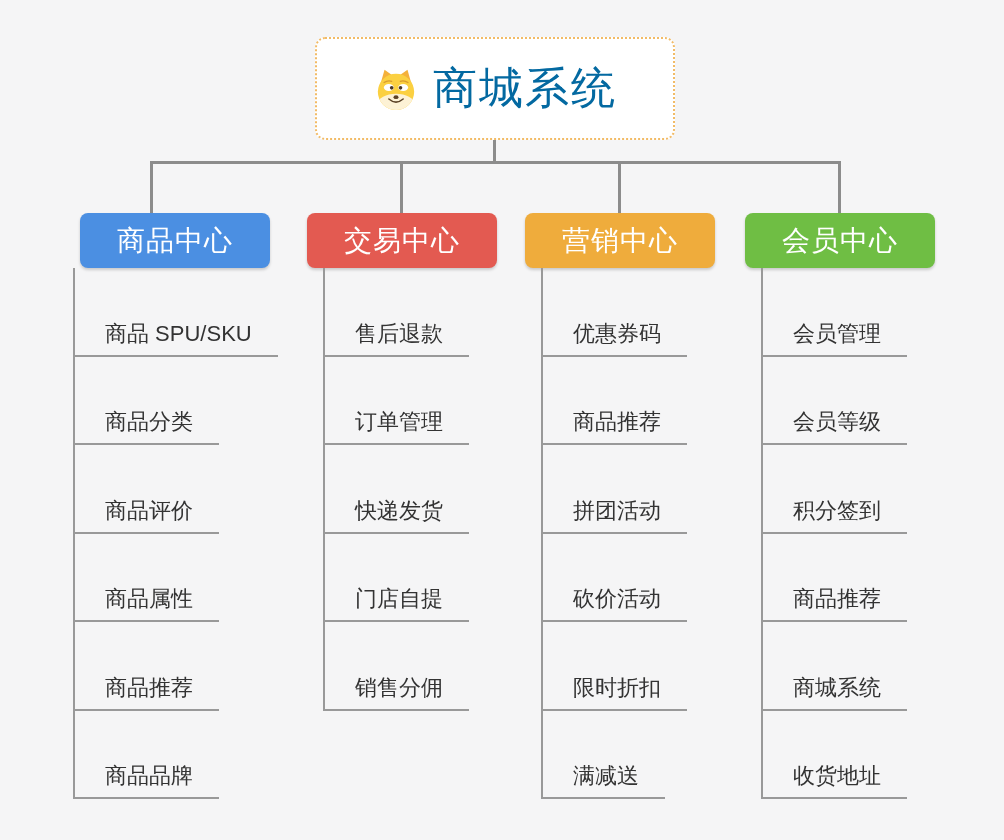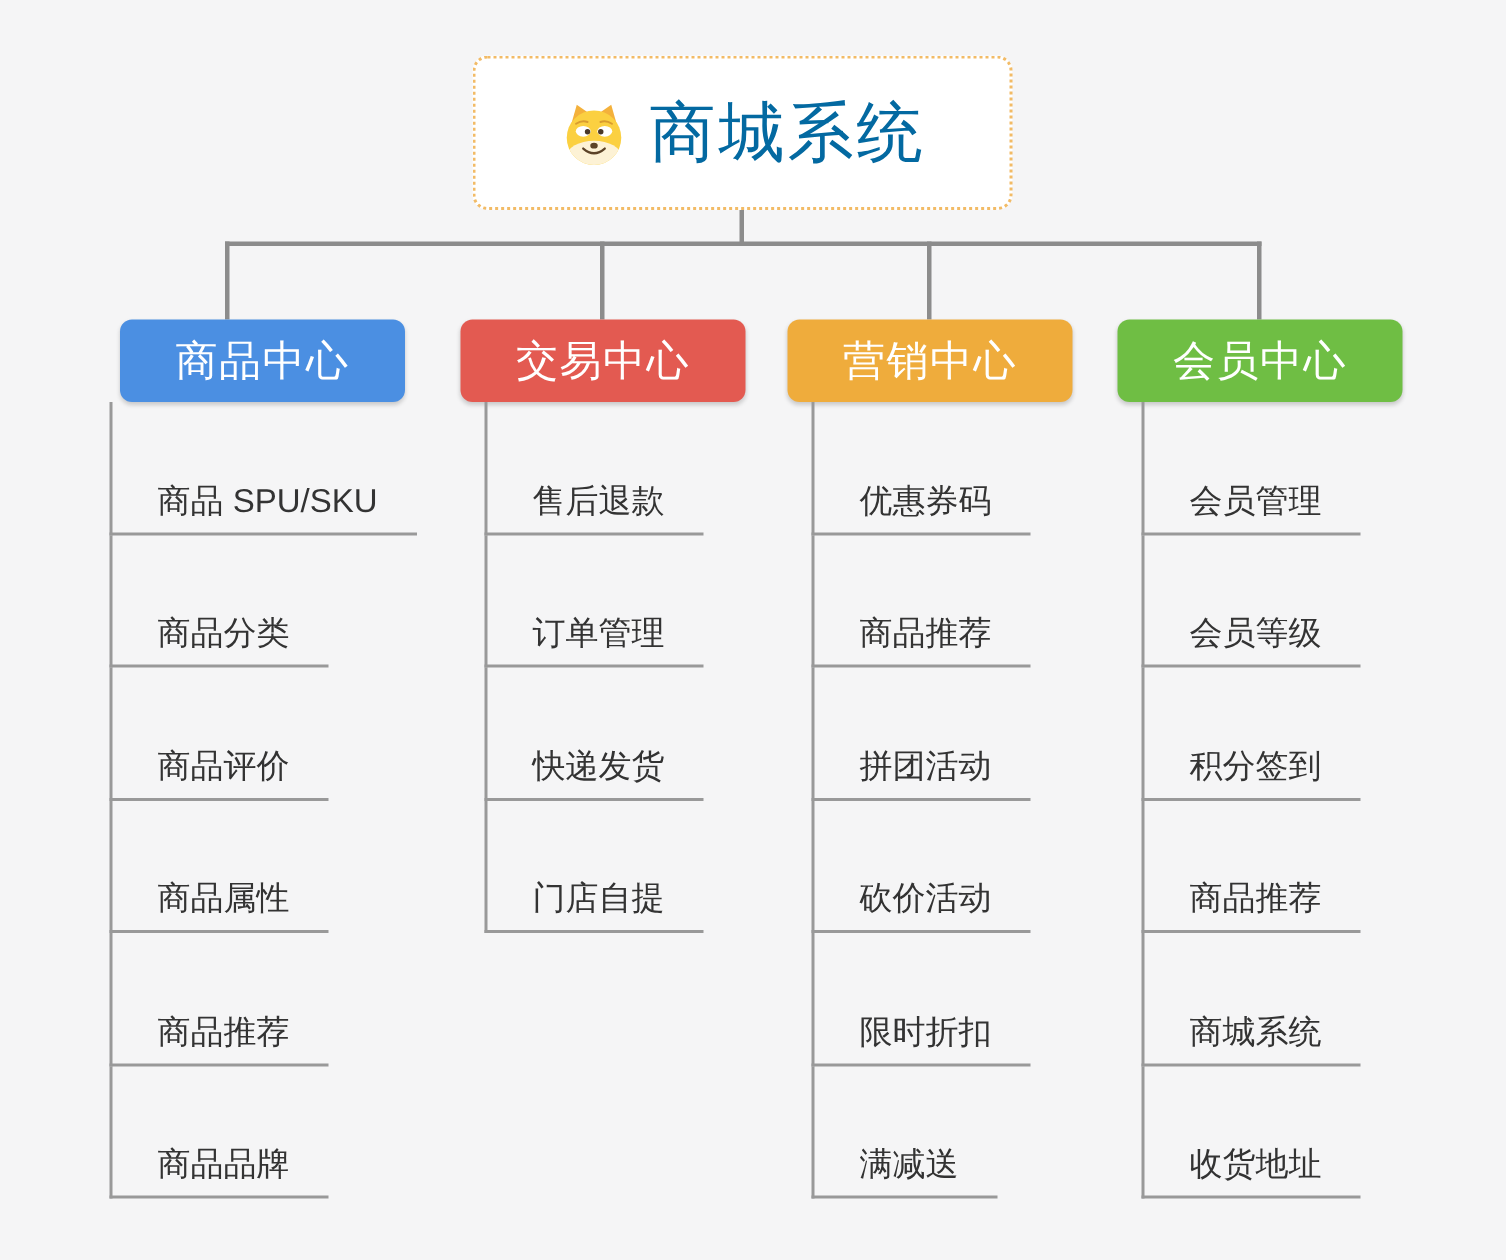--- a/index.html
+++ b/index.html
@@ -120,20 +120,23 @@
       </li>
       <li>
         <span>订单管理</span>
       </li>
       <li>
         <span>快递发货</span>
       </li>
       <li>
         <span>门店自提</span>
       </li>
+      <li>
+        <span>销售分佣</span>
+      </li>
     </ul>
 </div>
 
 <div class="branch branch-2">
   <div class="branch-box" style="background: rgb(239, 172, 60);">
     <span>营销中心</span>
   </div>
   <ul>
       <li>
         <span>优惠券码</span>

